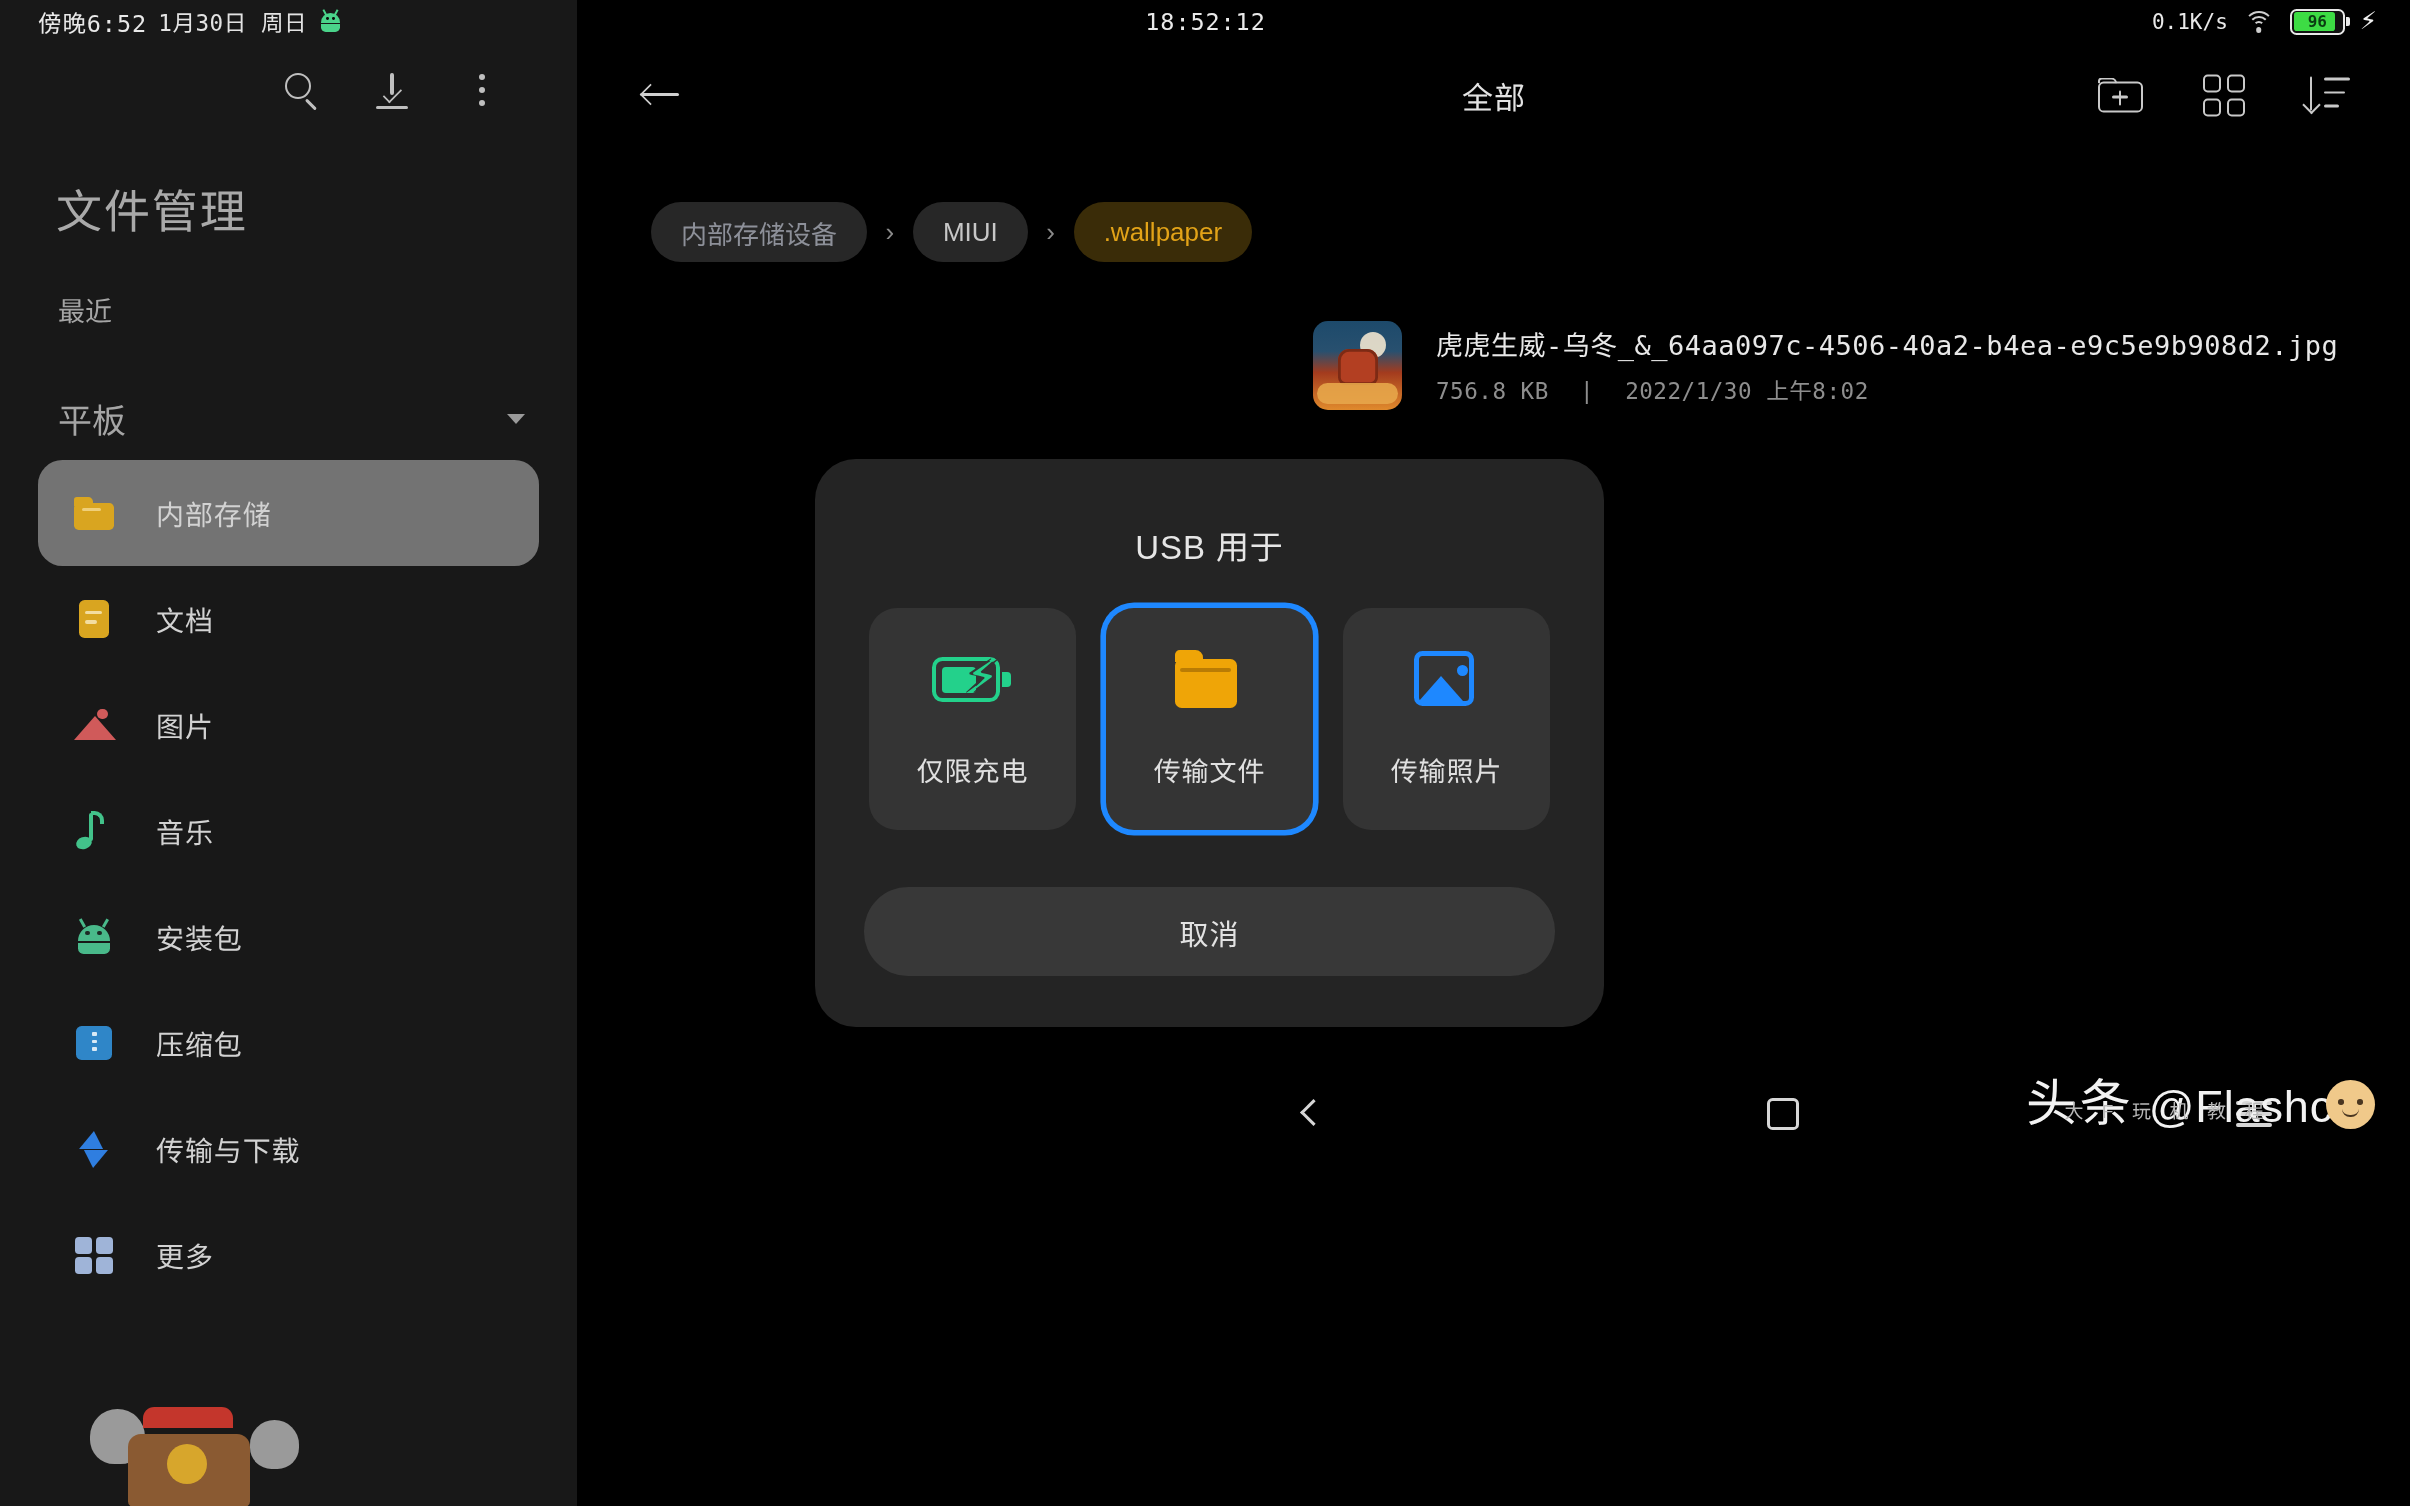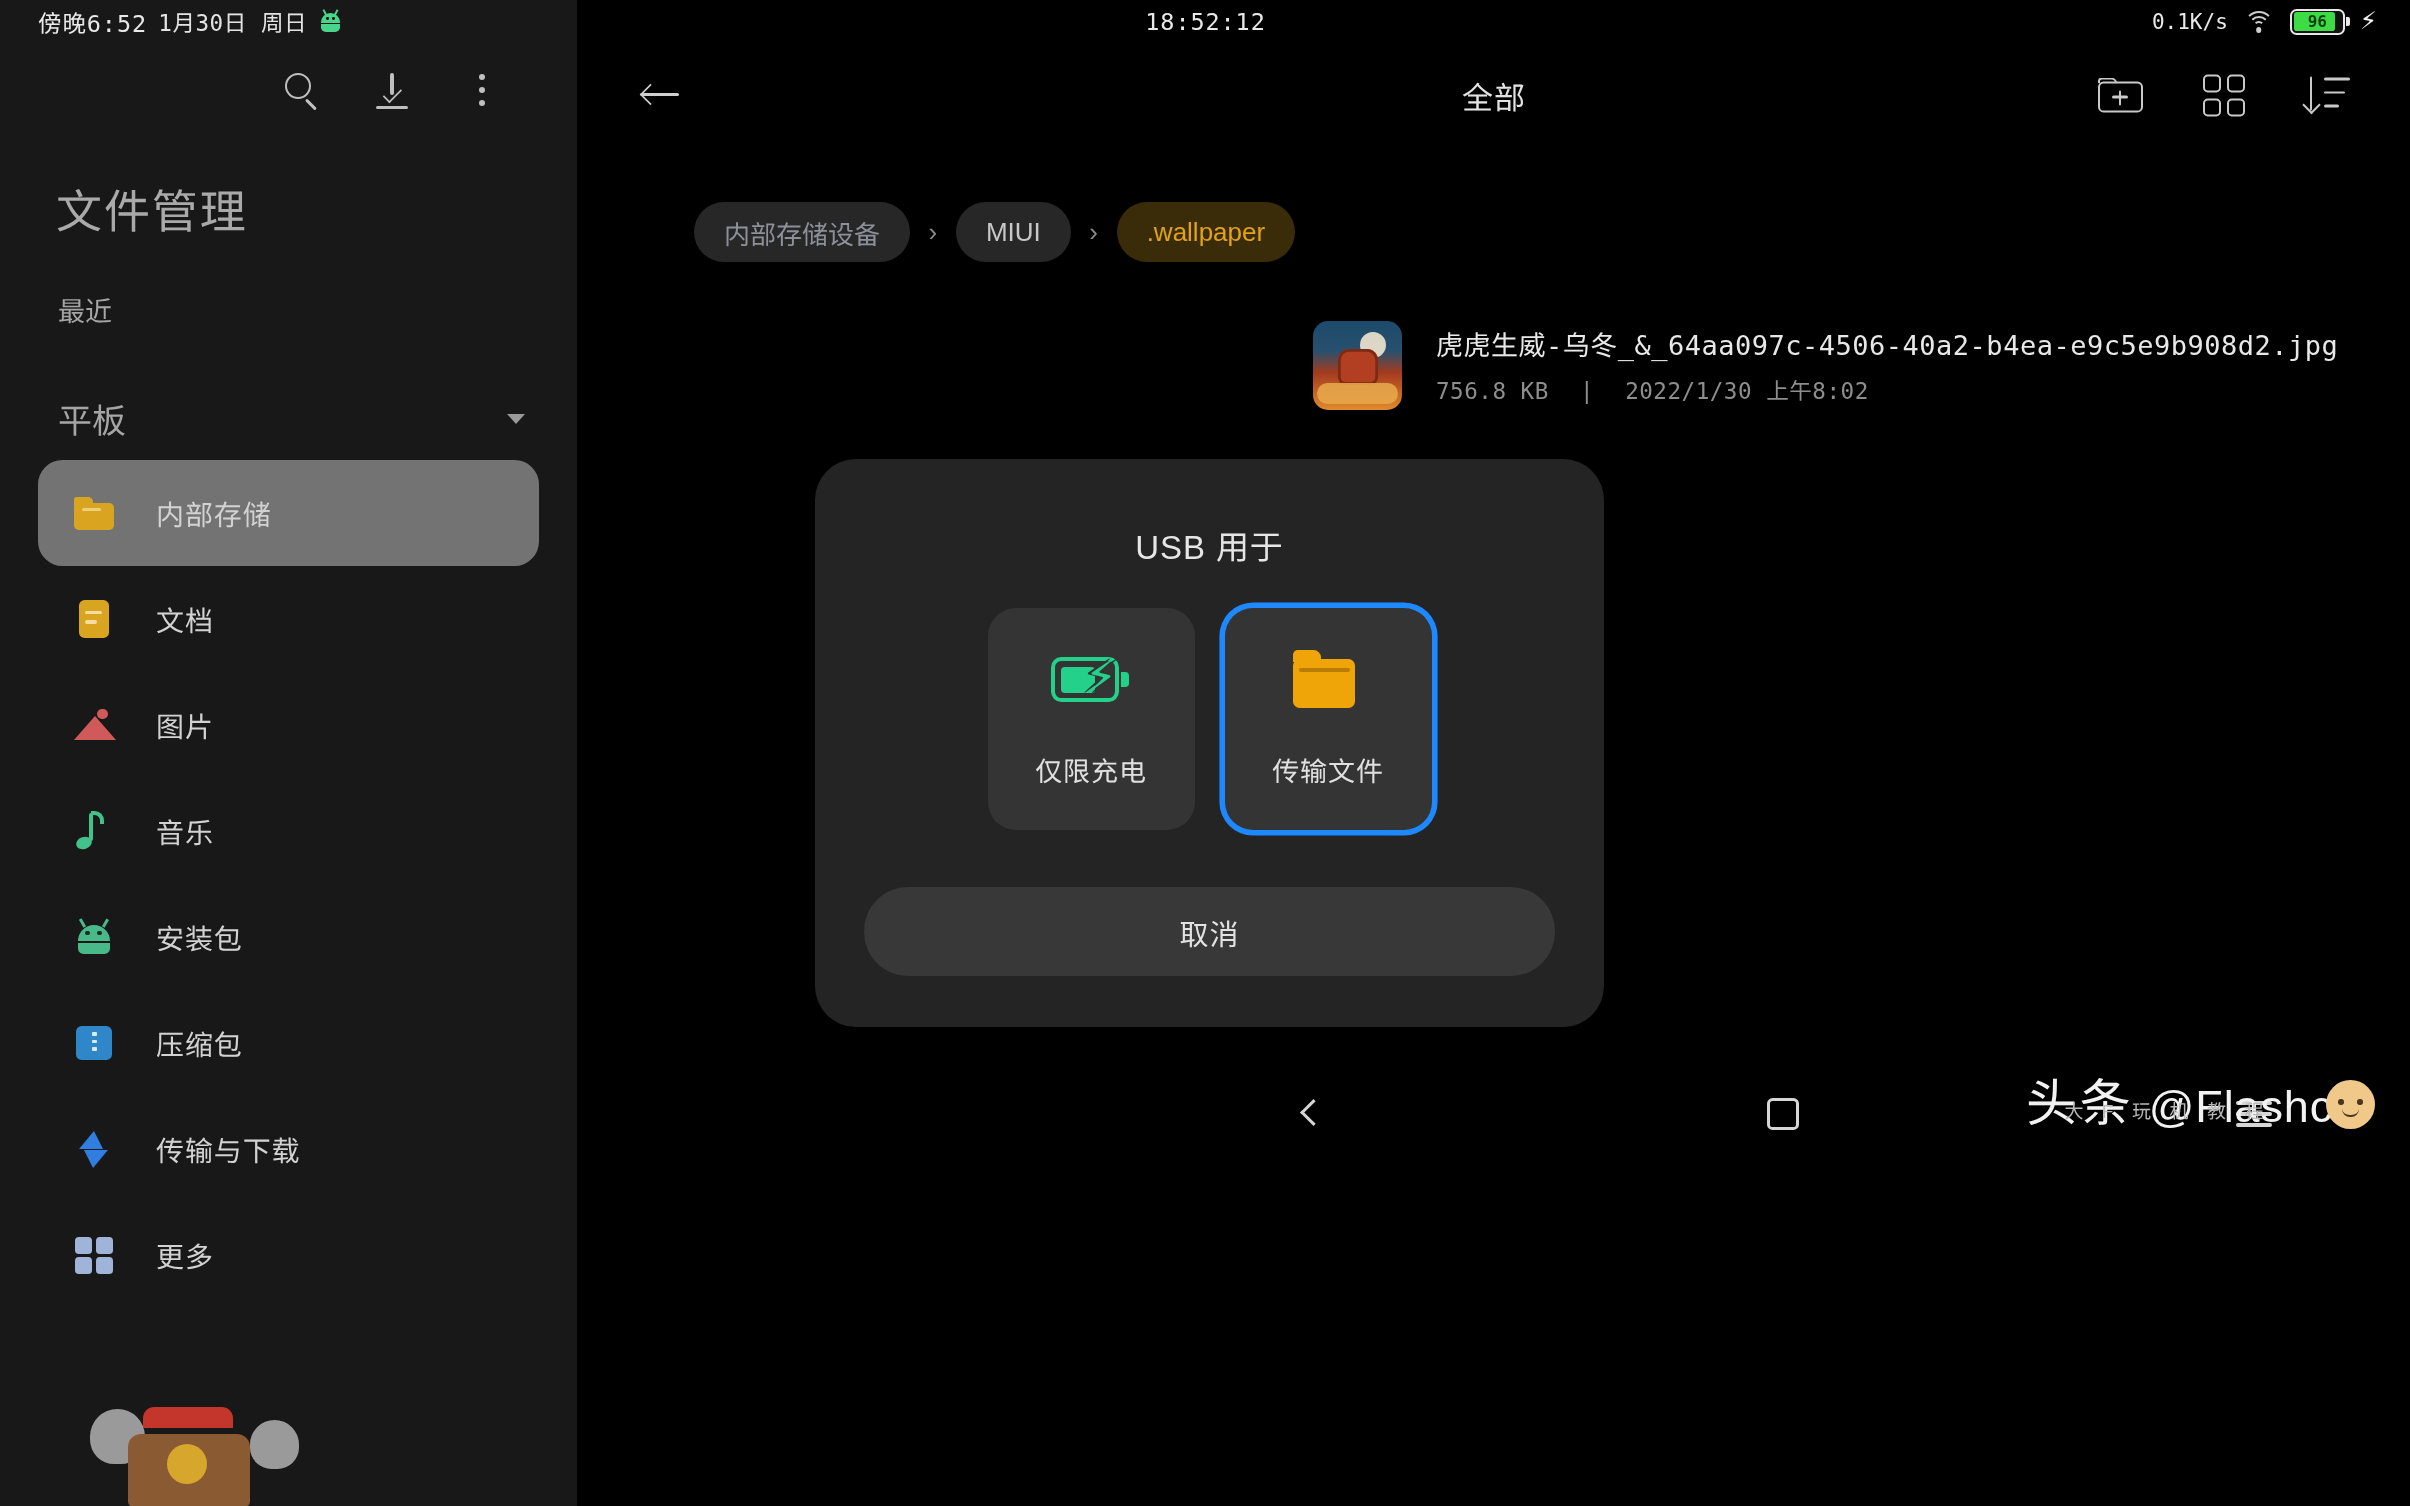--- a/index.html
+++ b/index.html
@@ -195,21 +195,21 @@
   .ic-gridview i:nth-child(3){left:3.8px;top:30px;} .ic-gridview i:nth-child(4){left:28px;top:30px;}
 
   .ic-sort .arw{ position:absolute; left:6.6px; top:7.5px; width:2.8px;height:34px;background:#c9c9c9;border-radius:1.9px;}
   .ic-sort .ahd{ position:absolute; left:1.9px; top:30px; width:13px;height:13px;
     border-left:2.8px solid #c9c9c9;border-bottom:2.8px solid #c9c9c9; transform:rotate(-45deg);}
   .ic-sort .ln{ position:absolute; background:#c9c9c9; border-radius:1.9px; height:2.8px; left:21px;}
   .ic-sort .ln1{ top:9.4px; width:26px;} .ic-sort .ln2{ top:22.6px; width:21px;} .ic-sort .ln3{ top:36px; width:15px;}
 
   
   #breadcrumb{ position:absolute; top:202px; left:0; right:0; display:flex; align-items:center;
-    padding-left:117px; gap:5.6px; }
+    padding-left:74px; gap:5.6px; }
   .crumb{
     height:60px; display:flex; align-items:center; padding:0 30px;
     background:#272727; border-radius:30px; font-size:26px; color:#8d9099; cursor:pointer;
     white-space:nowrap;
   }
   .crumb.mid{ color:#c7c7c7; }
   .crumb.current{ background:#3a2c08; color:#e2a318; }
   .crumb-sep{ color:#8a8a8a; font-size:26px; padding:0 13px; }
 
   
@@ -549,20 +549,28 @@
 
       <div class="usb-opt selected">
         <span class="usb-ico u-folder">
           <i class="tab"></i>
             <i class="bd"></i>
             <i class="ln"></i>
         </span>
         <span class="lbl">传输文件</span>
       </div>
 
+      <div class="usb-opt">
+        <span class="usb-ico u-photo">
+          <i class="frame"></i>
+            <i class="mt"></i>
+            <i class="sun"></i>
+        </span>
+        <span class="lbl">传输照片</span>
+      </div>
     </div>
     <div id="usb-cancel">取消</div>
   </div>
 
   <div id="watermark">
     <span id="wm-logo">头条</span>
     <span id="wm-handle">@Flashcer</span>
     <span id="wm-sub">大 F 玩 机 教 程</span>
     <span id="wm-face">
         <i class="l"></i>

